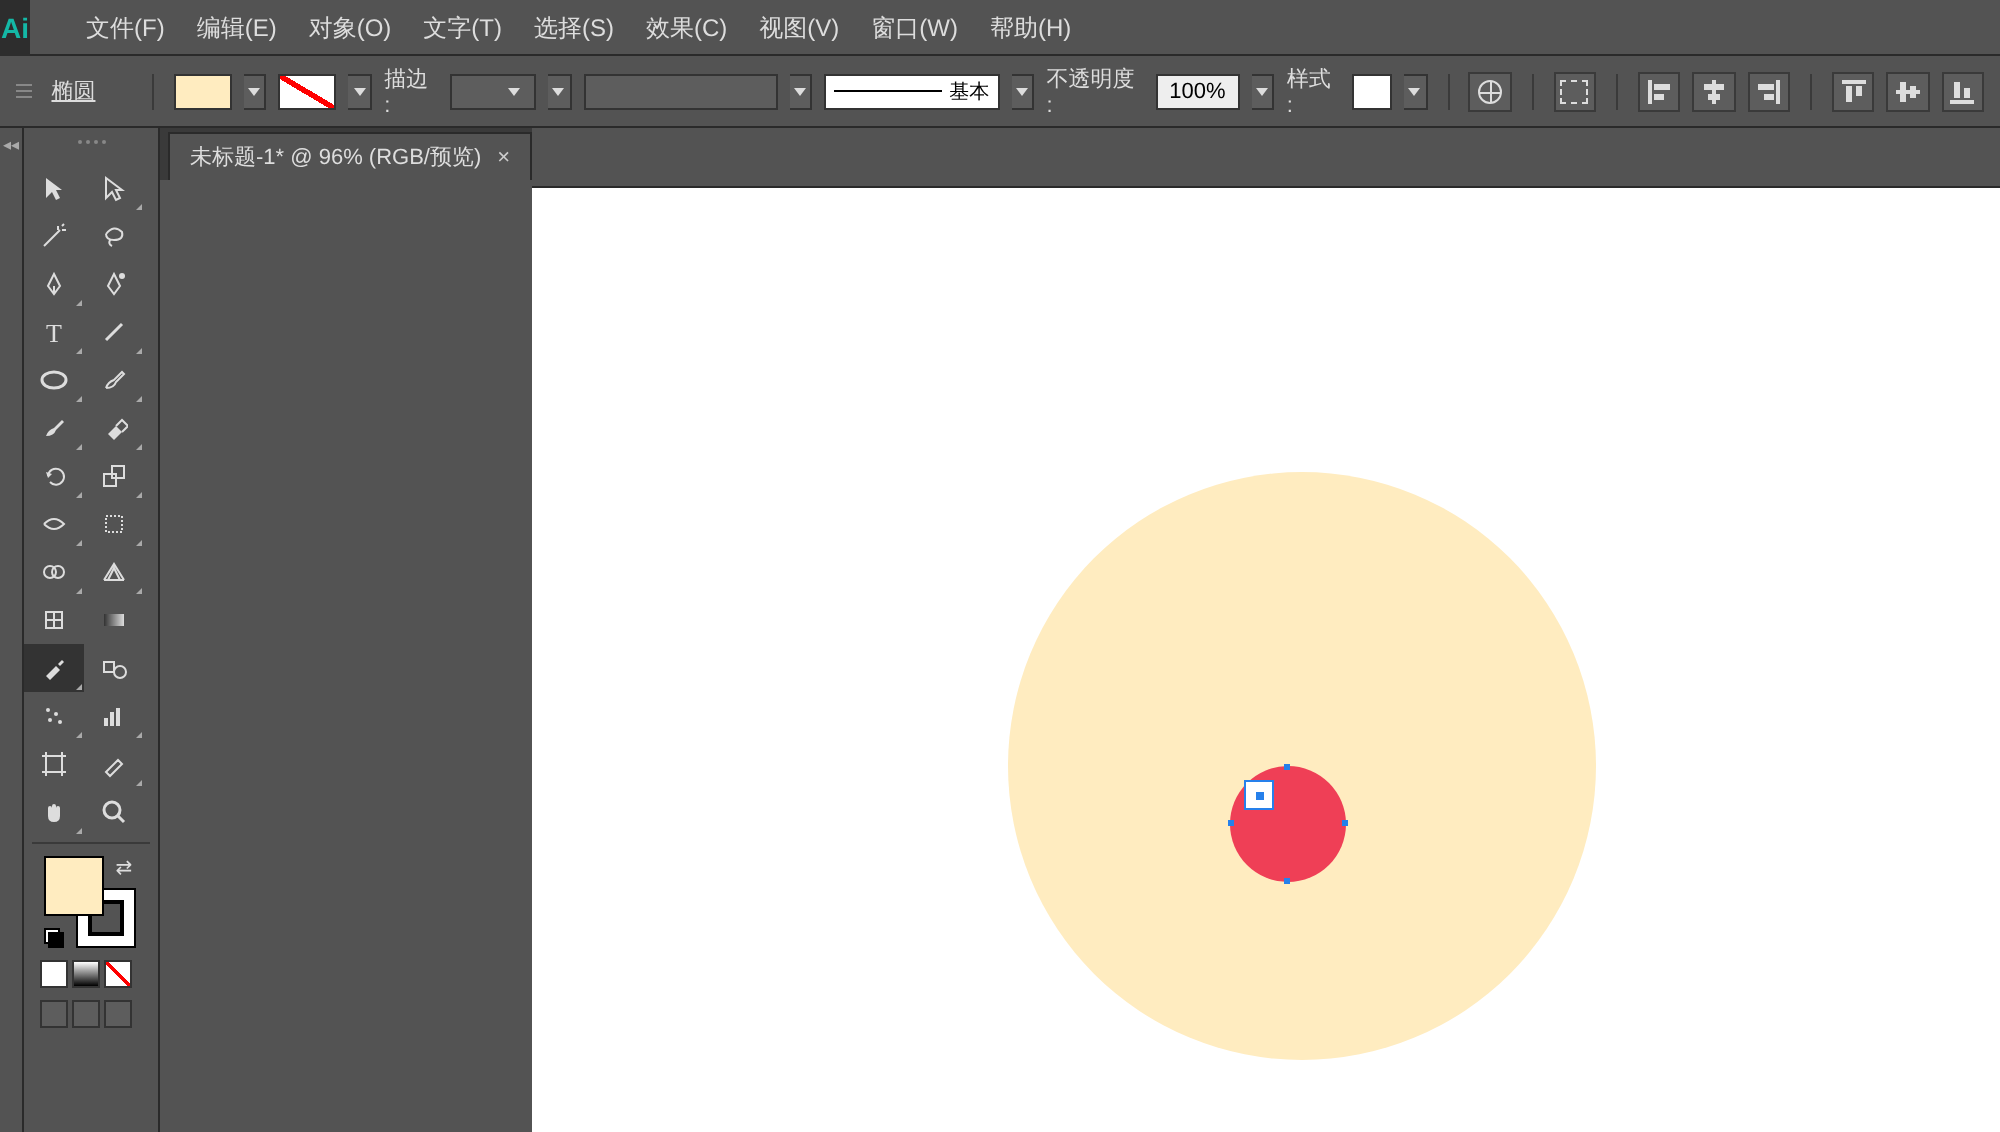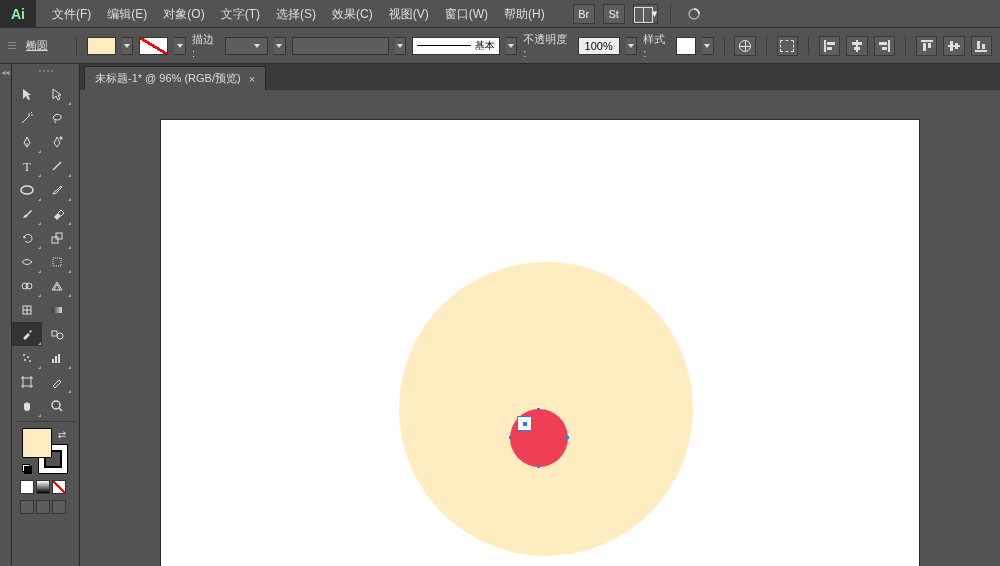--- a/index.html
+++ b/index.html
@@ -14,30 +14,30 @@
   }
   
   .menubar {
     height: 28px;
     background: #535353;
     display: flex;
     align-items: center;
     border-bottom: 1px solid #2a2a2a;
   }
   .app-logo {
-    width: 36px;
+    width: 15px;
     height: 28px;
     background: #2d2d2d;
     display: flex;
     align-items: center;
     justify-content: center;
-    color: #86efac;
+    color: #14b8a6;
     font-weight: bold;
     font-size: 14px;
-    margin-right: 8px;
+    margin-right: 20px;
   }
   .menu-item {
     padding: 0 8px;
     height: 28px;
     line-height: 28px;
     cursor: pointer;
   }
   .menubar-right {
     margin-left: 20px;
     display: flex;
@@ -111,21 +111,21 @@
   .cs-swap{position:absolute;right:0;top:0;width:12px;height:12px;display:flex;align-items:center;justify-content:center;color:#ddd;font-size:10px;}
   .cs-def{position:absolute;left:0;bottom:0;width:10px;height:10px;}
   .cs-def::before{content:"";position:absolute;left:0;top:0;width:6px;height:6px;background:#fff;border:1px solid #000;}
   .cs-def::after{content:"";position:absolute;right:0;bottom:0;width:6px;height:6px;background:#000;border:1px solid #000;}
   .miniswatches{display:flex;gap:2px;padding:0 8px;margin-top:4px;}
   .miniswatches .ms{width:14px;height:14px;border:1px solid #333;}
   .screenmodes{display:flex;gap:2px;padding:0 8px;margin-top:6px;}
   .screenmodes .sm{width:14px;height:14px;border:1px solid #333;background:#5d5d5d;}
 
   
-  .docarea{ flex:1; display:flex; flex-direction:column; background:#535353;}
+  .docarea{ flex:1; display:flex; flex-direction:row; background:#535353;}
   .tabbar{ height:26px; background:#3a3a3a; display:flex; align-items:flex-end; padding-left:4px;}
   .doctab{ height:24px; background:#535353; border:1px solid #2a2a2a; border-bottom:none; padding:0 10px; display:flex; align-items:center; gap:8px; font-size:11px;}
   .doctab .x{color:#ccc;cursor:pointer;}
   .canvaswrap{ flex:1; background:#535353; display:flex; justify-content:center; padding-top:30px; overflow:hidden;}
   .artboard{ width:758px; height:560px; background:#fff; box-shadow:0 0 0 1px #2a2a2a; position:relative;}
   .big-circle{ position:absolute; left:238px; top:142px; width:294px; height:294px; border-radius:50%; background:#ffecc0;}
   .red-circle{ position:absolute; left:349px; top:289px; width:58px; height:58px; border-radius:50%; background:#ef3f56;}
   .sel-handle{ position:absolute; left:7px; top:7px; width:15px; height:15px; background:#fff; border:1px solid #2680eb;}
   .sel-handle::before,.sel-handle::after{content:"";position:absolute;background:#2680eb;}
   .sel-center{position:absolute;left:50%;top:50%;width:4px;height:4px;margin:-2px;background:#2680eb;}
@@ -141,32 +141,20 @@
   <div class="app-logo">Ai</div>
   <div class="menu-item">文件(F)</div>
   <div class="menu-item">编辑(E)</div>
   <div class="menu-item">对象(O)</div>
   <div class="menu-item">文字(T)</div>
   <div class="menu-item">选择(S)</div>
   <div class="menu-item">效果(C)</div>
   <div class="menu-item">视图(V)</div>
   <div class="menu-item">窗口(W)</div>
   <div class="menu-item">帮助(H)</div>
-  <div class="menubar-right">
-    <div class="tbtn">Br</div>
-    <div class="tbtn">St</div>
-    <div class="tbtn"><span class="arrange-icon"></span>▾</div>
-    <div class="sep-v"></div>
-    <div class="tbtn" style="background:transparent;border:none">
-      <svg width="16" height="16">
-          <circle cx="8" cy="8" r="5" fill="none" stroke="#aaa" stroke-width="1.5"></circle>
-          <path d="M8 3 A5 5 0 0 1 13 8" fill="none" stroke="#ddd" stroke-width="2"></path>
-        </svg>
-    </div>
-  </div>
 </div>
 
 <div class="optionsbar">
   <div class="indent-handle">
       <span></span>
       <span></span>
       <span></span>
     </div>
   <span class="tool-label">椭圆</span>
   <div class="sep-v"></div>

